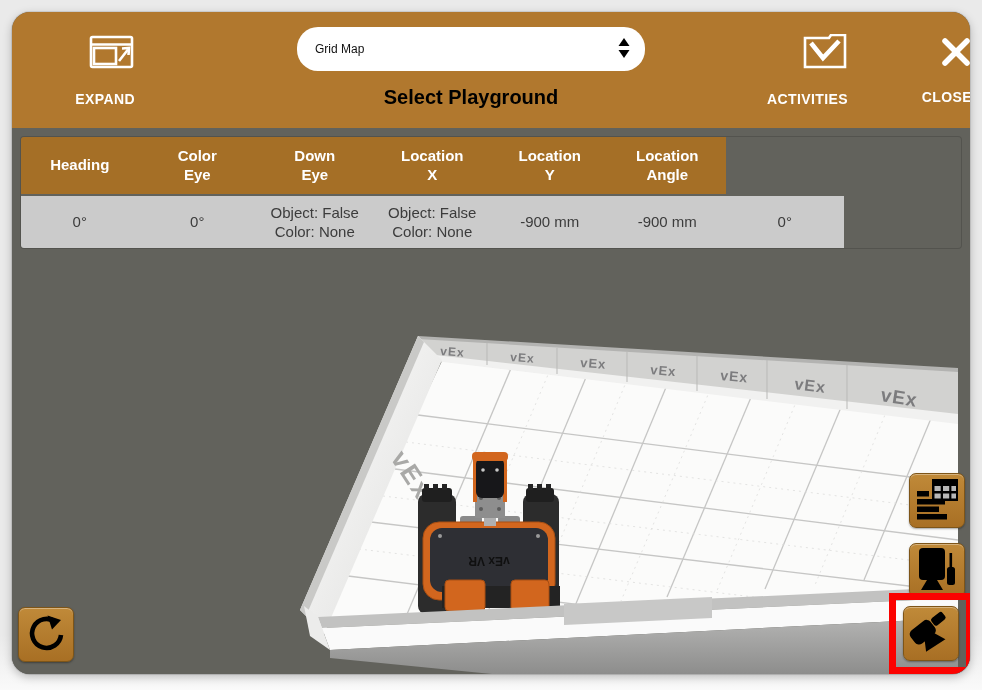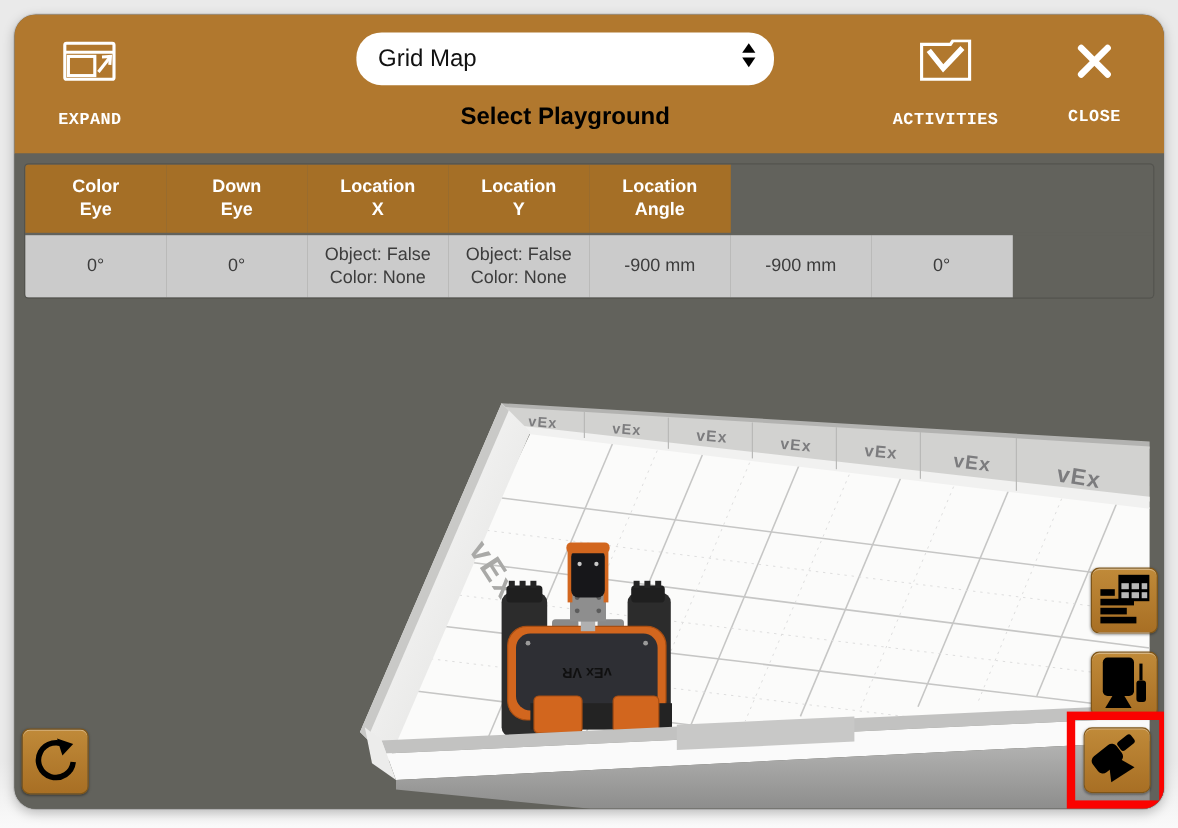--- a/index.html
+++ b/index.html
@@ -7,32 +7,32 @@
     font-family:"Liberation Sans", sans-serif;
     background:linear-gradient(#eaeaea 92%, #fafafa); }
 
   .panel { position:absolute; left:12px; top:12px; width:958px; height:662px;
     border-radius:18px; overflow:hidden; background:#62625c;
     box-shadow:0 3px 10px rgba(0,0,0,.25), 0 0 0 1px #d6d6d6; }
 
   
   .topbar { position:relative; height:116px; background:#b1782e; }
   .tb-btn { position:absolute; top:0; width:120px; height:116px; display:flex;
-    flex-direction:column; align-items:center; justify-content:center; gap:18px;
-    color:#fff; cursor:pointer; background:none; border:none;font-family:Liberation Mono, monospace; }
+    flex-direction:column; align-items:flex-end; justify-content:center; gap:18px;
+    color:#fff; cursor:pointer; background:none; border:none; }
   .tb-btn .lbl { font-size:14px; font-weight:bold; letter-spacing:.4px; color:#fff; }
   .tb-expand { left:3px; }
   .tb-hide   { left:121px; }
   .tb-activities { left:716px; }
   .tb-close  { left:840px; }
 
   .select-wrap { position:absolute; left:285px; top:15px; width:348px; height:44px; }
   .pg-select { width:100%; height:100%; background:#fff; border:none; border-radius:21px;
     display:flex; align-items:center; padding:0 14px 0 18px; cursor:pointer;
-    font-size:20px; color:#111; }
+    font-size:12px; color:#111; }
   .pg-select .val { flex:1; text-align:left; }
   .subtitle { position:absolute; left:285px; top:74px; width:348px; text-align:center;
     color:#000000; font-size:20px; font-weight:bold; }
 
   
   .content { position:relative; height:546px; background:#62625c; }
 
   .sensor-table { position:absolute; left:9px; right:9px; top:9px; border-radius:3px;
     overflow:hidden; box-shadow:0 0 0 1px rgba(0,0,0,.15); }
   .thead, .trow { display:grid; grid-template-columns:repeat(8, 1fr); }
@@ -223,20 +223,21 @@
 
       <polygon points="306,489 946,459 946,470 310,500" fill="#c2c2c1"></polygon>
       <polygon points="310,500 946,470 946,490 318,522" fill="#fafafa"></polygon>
       <polygon points="318,522 946,490 946,546 480,546 318,530" fill="url(#fface)"></polygon>
       <polygon points="292,478 306,489 318,522 298,508" fill="#ececeb"></polygon>
       <polygon points="552,476 700,469 700,490 552,497" fill="#c8c8c7"></polygon>
     </svg>
 
     <div class="sensor-table">
       <div class="thead">
+        <div class="cell">Heading</div>
         <div class="cell">Color
 Eye</div>
         <div class="cell">Down
 Eye</div>
         <div class="cell">Location
 X</div>
         <div class="cell">Location
 Y</div>
         <div class="cell">Location
 Angle</div>

